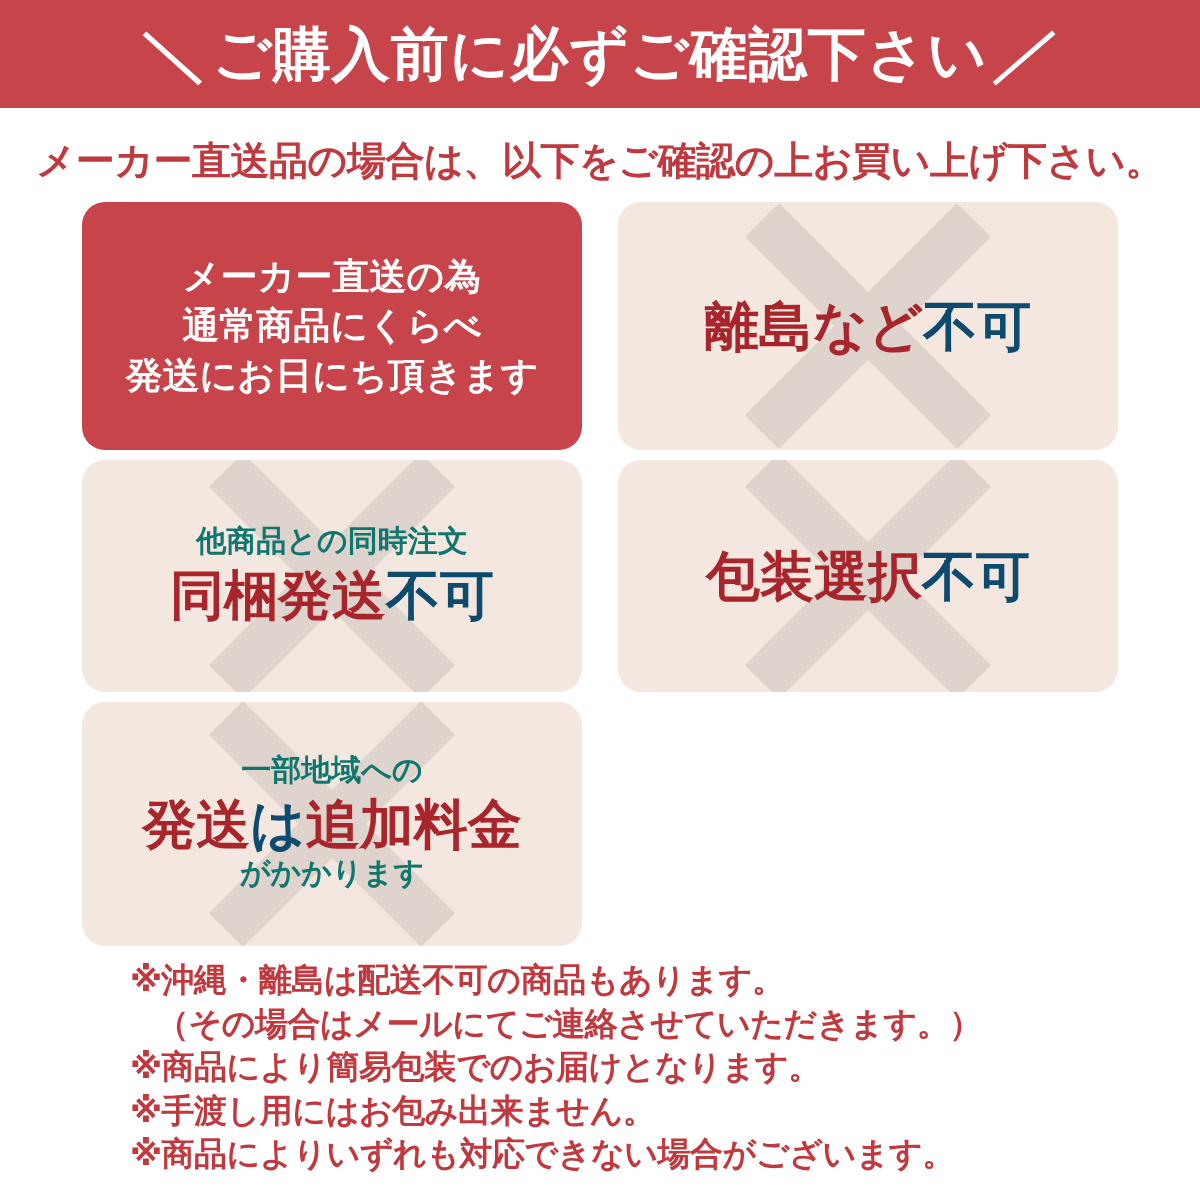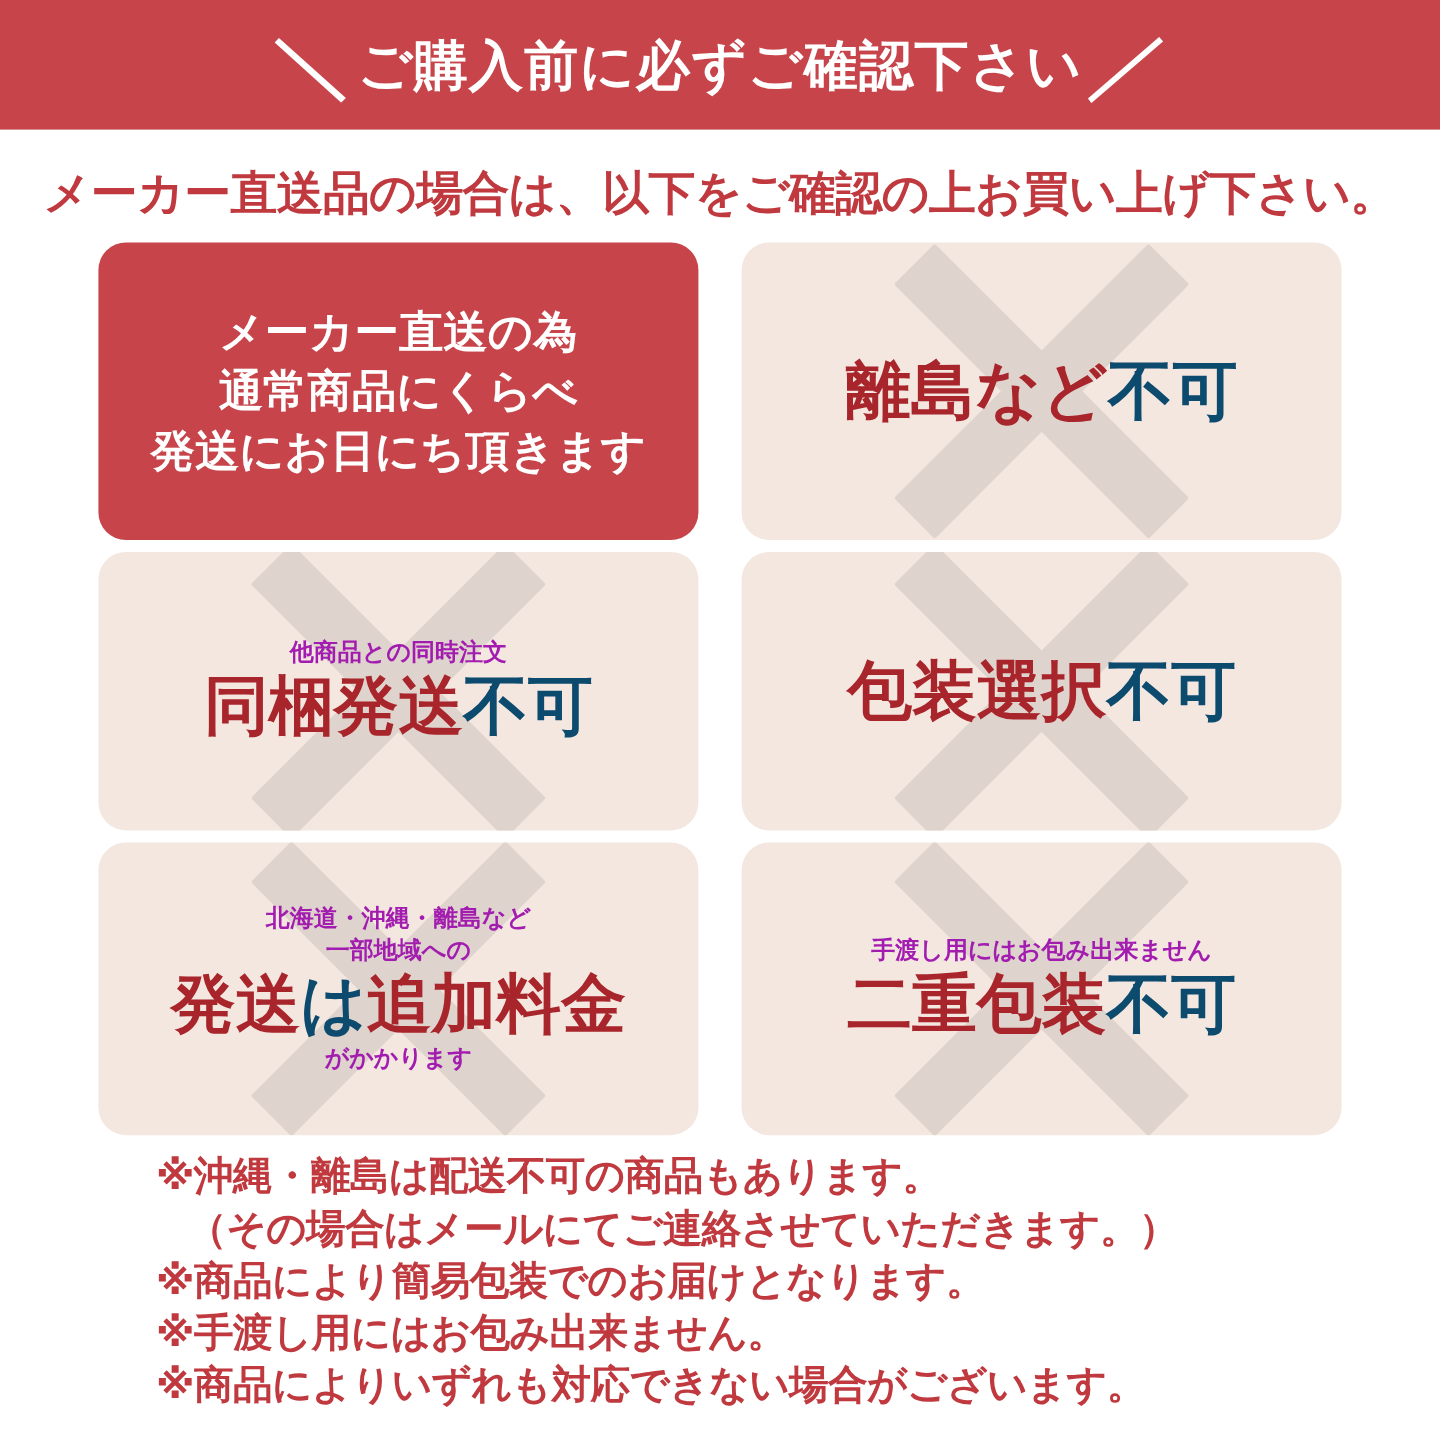--- a/index.html
+++ b/index.html
@@ -20,21 +20,21 @@
     position: relative;
     width: 1200px;
     height: 108px;
     background: #c7454a;
     display: flex;
     align-items: center;
     justify-content: center;
   }
   .header-title {
     color: #ffffff;
-    font-size: 45px;
+    font-size: 58px;
     font-weight: bold;
     letter-spacing: 1px;
     white-space: nowrap;
     line-height: 1;
   }
   .slash {
     color: #ffffff;
     font-size: 60px;
     font-weight: bold;
     display: inline-block;
@@ -107,24 +107,25 @@
   }
 
   
   .t-white {
     color: #ffffff;
     font-size: 37px;
     font-weight: bold;
     line-height: 1.33;
   }
   .t-small {
-    color: #a21caf;
-    font-size: 20px;
+    color: #0f766e;
+    font-size: 30px;
     font-weight: bold;
     line-height: 1.3;
+    font-family: Liberation Mono, monospace;
   }
   .t-big {
     font-size: 54px;
     font-weight: bold;
     line-height: 1.2;
     color: #a8252b;
     white-space: nowrap;
   }
   .t-big .muted {
     color: #0c4a6e;
@@ -202,41 +203,28 @@
       </div>
     </div>
   </div>
 
   <div class="cell">
     <div class="xmark">
       <span class="a"></span>
         <span class="b"></span>
     </div>
     <div class="cell-content">
-      <div class="t-small">北海道・沖縄・離島など</div>
       <div class="t-small">一部地域への</div>
       <div class="t-big">
         <span>発送</span><span class="muted">は</span><span>追加料金</span>
       </div>
       <div class="t-small">がかかります</div>
     </div>
   </div>
 
-  <div class="cell">
-    <div class="xmark">
-      <span class="a"></span>
-        <span class="b"></span>
-    </div>
-    <div class="cell-content">
-      <div class="t-small">手渡し用にはお包み出来ません</div>
-      <div class="t-big">
-        <span>二重包装</span><span class="muted">不可</span>
-      </div>
-    </div>
-  </div>
 
 </div>
 
 <div class="notes">
   <div>※沖縄・離島は配送不可の商品もあります。</div>
   <div class="indent">（その場合はメールにてご連絡させていただきます。）</div>
   <div>※商品により簡易包装でのお届けとなります。</div>
   <div>※手渡し用にはお包み出来ません。</div>
   <div>※商品によりいずれも対応できない場合がございます。</div>
 </div>

